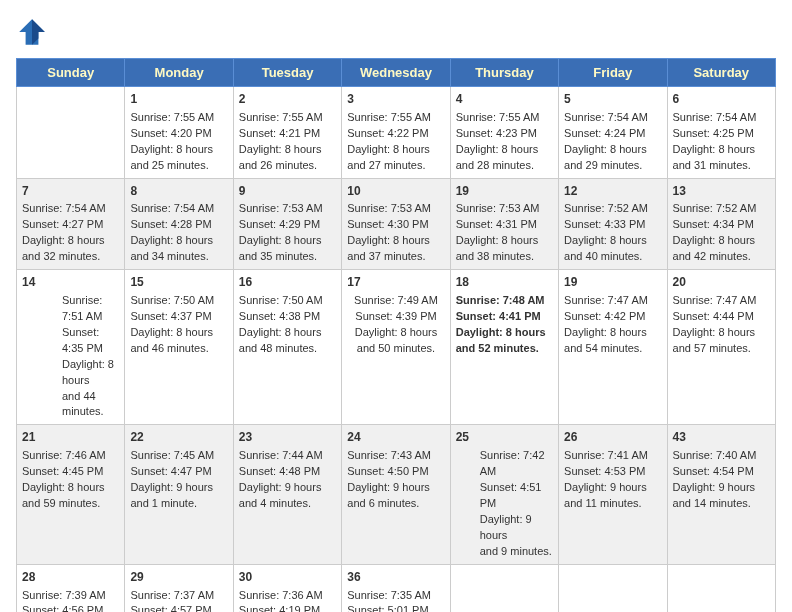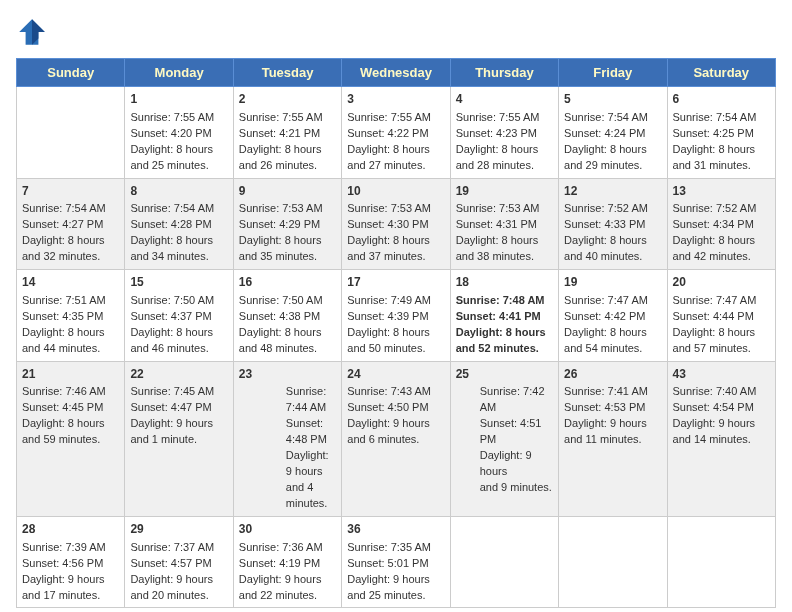--- a/index.html
+++ b/index.html
@@ -216,42 +216,42 @@
           <span class="day-num">13</span>
           <div class="day-info" style="white-space: pre-line;">Sunrise: 7:52 AM
 Sunset: 4:34 PM
 Daylight: 8 hours
 and 42 minutes.</div>
         </td>
       </tr>
       <tr>
         <td>
           <span class="day-num">14</span>
-          <div class="day-info" style="white-space: pre-line;">Sunrise: 7:51 AM
+          <div class="day-info" style="white-space: pre-line; margin-left: 40px;">Sunrise: 7:51 AM
 Sunset: 4:35 PM
 Daylight: 8 hours
 and 44 minutes.</div>
         </td>
         <td>
           <span class="day-num">15</span>
           <div class="day-info" style="white-space: pre-line;">Sunrise: 7:50 AM
 Sunset: 4:37 PM
 Daylight: 8 hours
 and 46 minutes.</div>
         </td>
         <td>
           <span class="day-num">16</span>
           <div class="day-info" style="white-space: pre-line;">Sunrise: 7:50 AM
 Sunset: 4:38 PM
 Daylight: 8 hours
 and 48 minutes.</div>
         </td>
         <td>
           <span class="day-num">17</span>
-          <div class="day-info" style="white-space: pre-line;">Sunrise: 7:49 AM
+          <div class="day-info" style="white-space: pre-line; text-align: center;">Sunrise: 7:49 AM
 Sunset: 4:39 PM
 Daylight: 8 hours
 and 50 minutes.</div>
         </td>
         <td>
           <span class="day-num">18</span>
           <div class="day-info" style="white-space: pre-line; font-weight: bold;">Sunrise: 7:48 AM
 Sunset: 4:41 PM
 Daylight: 8 hours
 and 52 minutes.</div>
@@ -281,21 +281,21 @@
         </td>
         <td class="shaded">
           <span class="day-num">22</span>
           <div class="day-info" style="white-space: pre-line;">Sunrise: 7:45 AM
 Sunset: 4:47 PM
 Daylight: 9 hours
 and 1 minute.</div>
         </td>
         <td class="shaded">
           <span class="day-num">23</span>
-          <div class="day-info" style="white-space: pre-line; margin-left: 47px;">Sunrise: 7:44 AM
+          <div class="day-info" style="white-space: pre-line;">Sunrise: 7:44 AM
 Sunset: 4:48 PM
 Daylight: 9 hours
 and 4 minutes.</div>
         </td>
         <td class="shaded">
           <span class="day-num">24</span>
           <div class="day-info" style="white-space: pre-line;">Sunrise: 7:43 AM
 Sunset: 4:50 PM
 Daylight: 9 hours
 and 6 minutes.</div>

